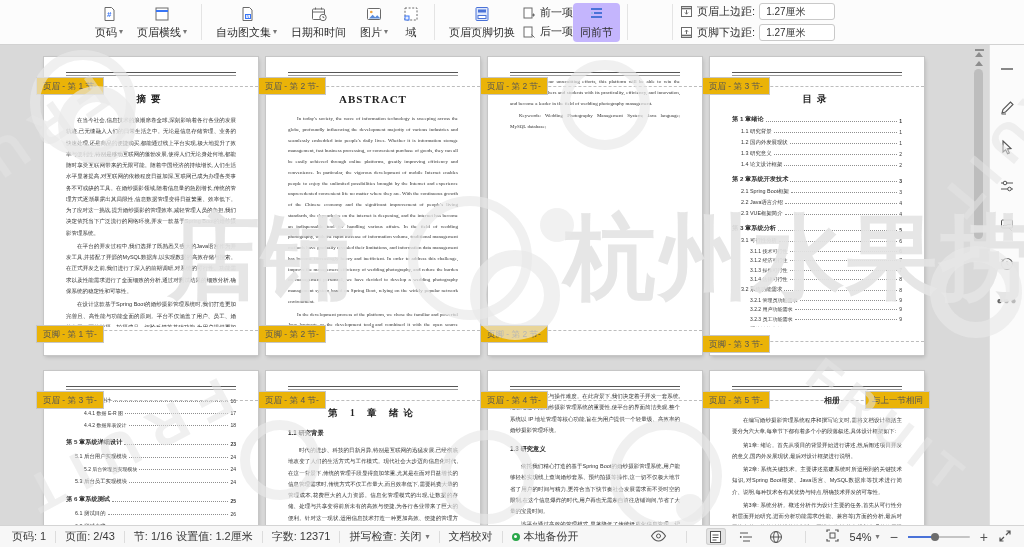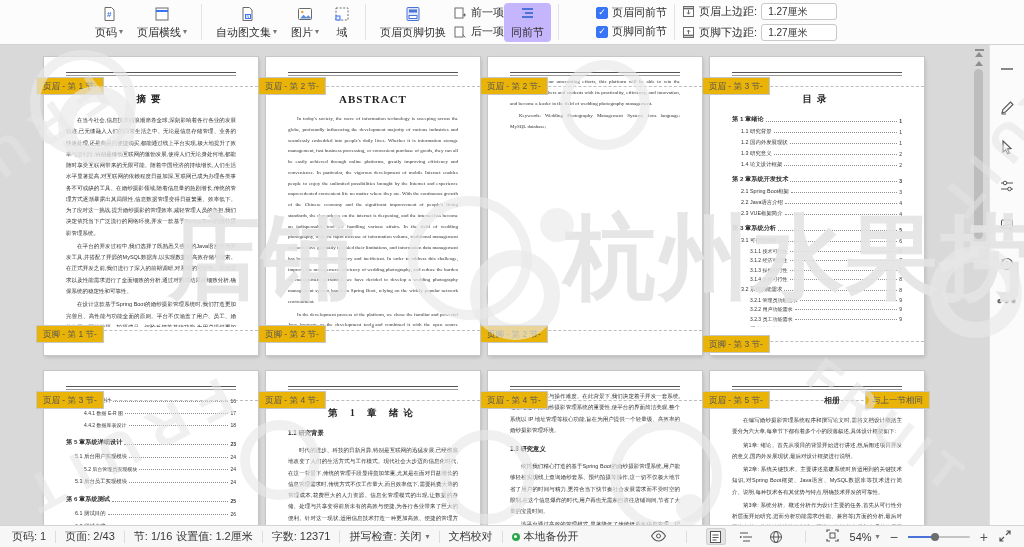--- a/index.html
+++ b/index.html
@@ -150,20 +150,33 @@
           <rect x="7.5" y="9.5" width="5" height="4" fill="none" stroke="#3875f6"></rect>
           <text x="8.5" y="13" font-size="4" fill="#3875f6">N</text>
         </svg>
     </span>
     <span class="lbl">
         <span>自动图文集</span>
         <span class="caret">▾</span>
       </span>
   </div>
 
+  <div class="tb-big">
+    <span class="mini-ic">
+      <svg width="18" height="18" viewBox="0 0 18 18">
+          <rect x="2.5" y="4" width="12" height="10.5" rx="1" fill="#fff" stroke="#6a6a6a"></rect>
+          <line x1="2.5" y1="7" x2="14.5" y2="7" stroke="#6a6a6a"></line>
+          <line x1="5.5" y1="2.5" x2="5.5" y2="4.5" stroke="#6a6a6a"></line>
+          <line x1="11.5" y1="2.5" x2="11.5" y2="4.5" stroke="#6a6a6a"></line>
+          <circle cx="13" cy="12.5" r="3.2" fill="#fff" stroke="#6a6a6a"></circle>
+          <path d="M13 11v1.6h1.3" fill="none" stroke="#6a6a6a"></path>
+        </svg>
+    </span>
+    <span class="lbl">日期和时间</span>
+  </div>
 
   <div class="tb-big">
     <span class="mini-ic">
       <svg width="18" height="18" viewBox="0 0 18 18">
           <rect x="2.5" y="3.5" width="13" height="11" rx="1" fill="#fff" stroke="#6a6a6a"></rect>
           <circle cx="6.3" cy="7" r="1.3" fill="#f0a33c"></circle>
           <path d="M4 13.5l3.6-3.8 2.6 2.6 2-2 3.3 3.2z" fill="#5b8bd9"></path>
         </svg>
     </span>
     <span class="lbl">
@@ -229,30 +242,20 @@
   </div>
 
   <div class="tb-sep"></div>
 
 
   <div class="tb-sep" style="background:transparent"></div>
 
 
   <div class="tb-sep" style="background:transparent"></div>
 
-  <div class="tb-col">
-    <div class="tb-row">
-      <span class="cb on" id="cb-hsame"></span>
-      <span>页眉同前节</span>
-    </div>
-    <div class="tb-row">
-      <span class="cb on" id="cb-fsame"></span>
-      <span>页脚同前节</span>
-    </div>
-  </div>
 
   <div class="tb-sep"></div>
 
   <div class="tb-col">
     <div class="tb-row">
       <span class="mini-ic">
         <svg width="13" height="13" viewBox="0 0 13 13">
             <rect x="1.5" y="1.5" width="10" height="10" fill="#fff" stroke="#6a6a6a"></rect>
             <line x1="1.5" y1="3.5" x2="11.5" y2="3.5" stroke="#6a6a6a" stroke-width="1.6"></line>
             <path d="M6.5 5v4M5 7.5l1.5 1.7L8 7.5" fill="none" stroke="#6a6a6a"></path>

